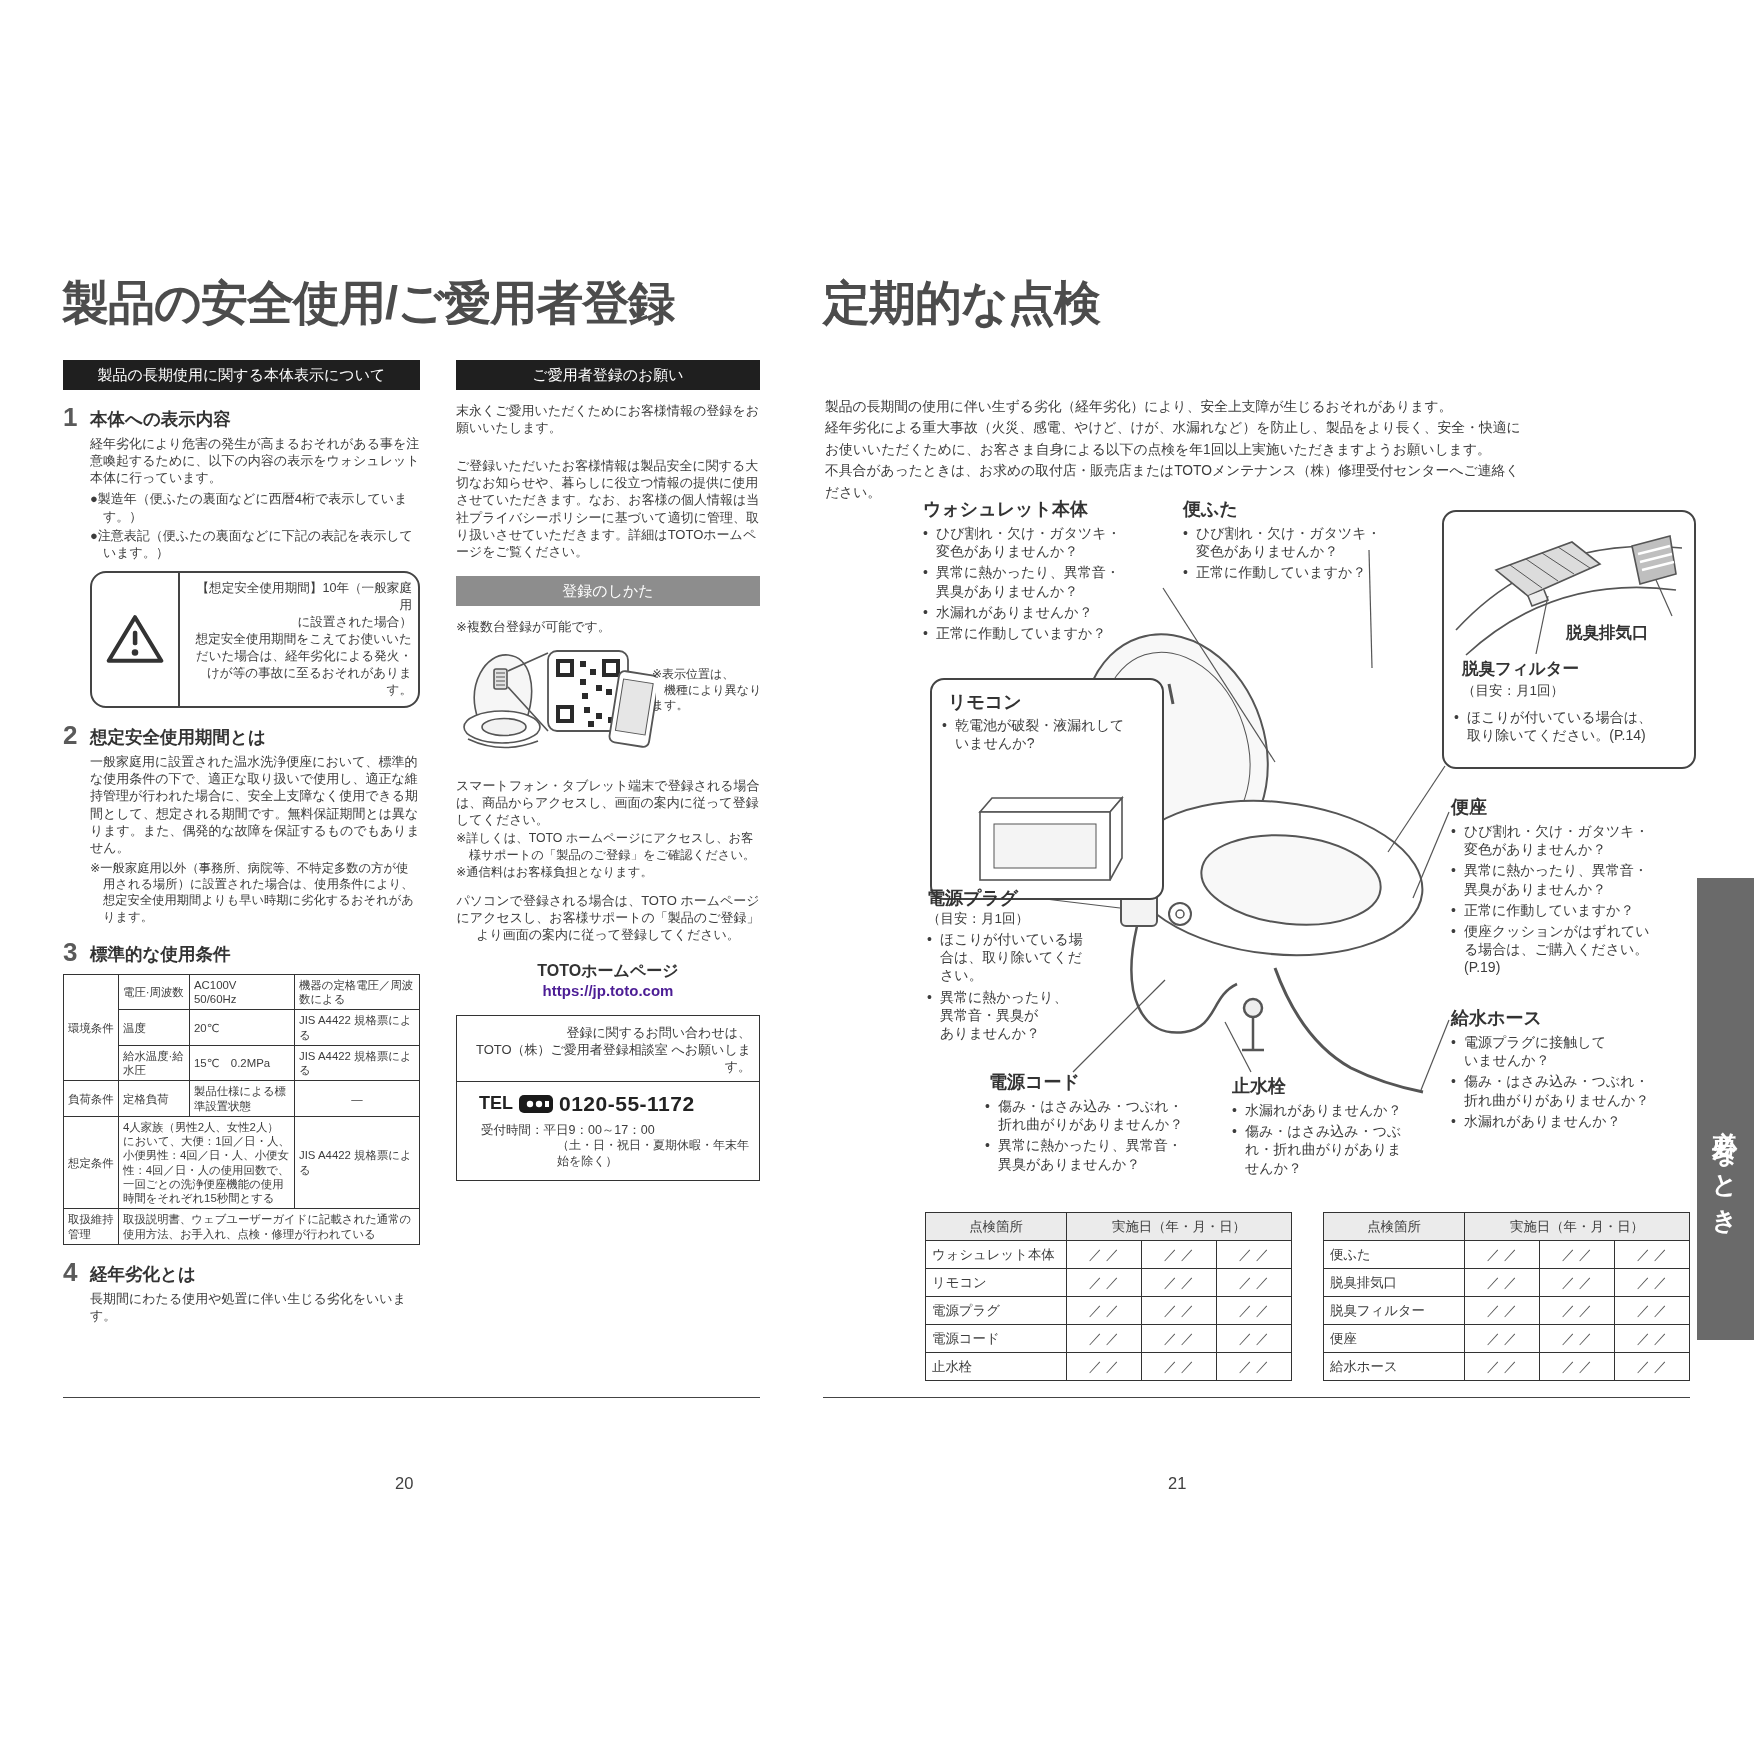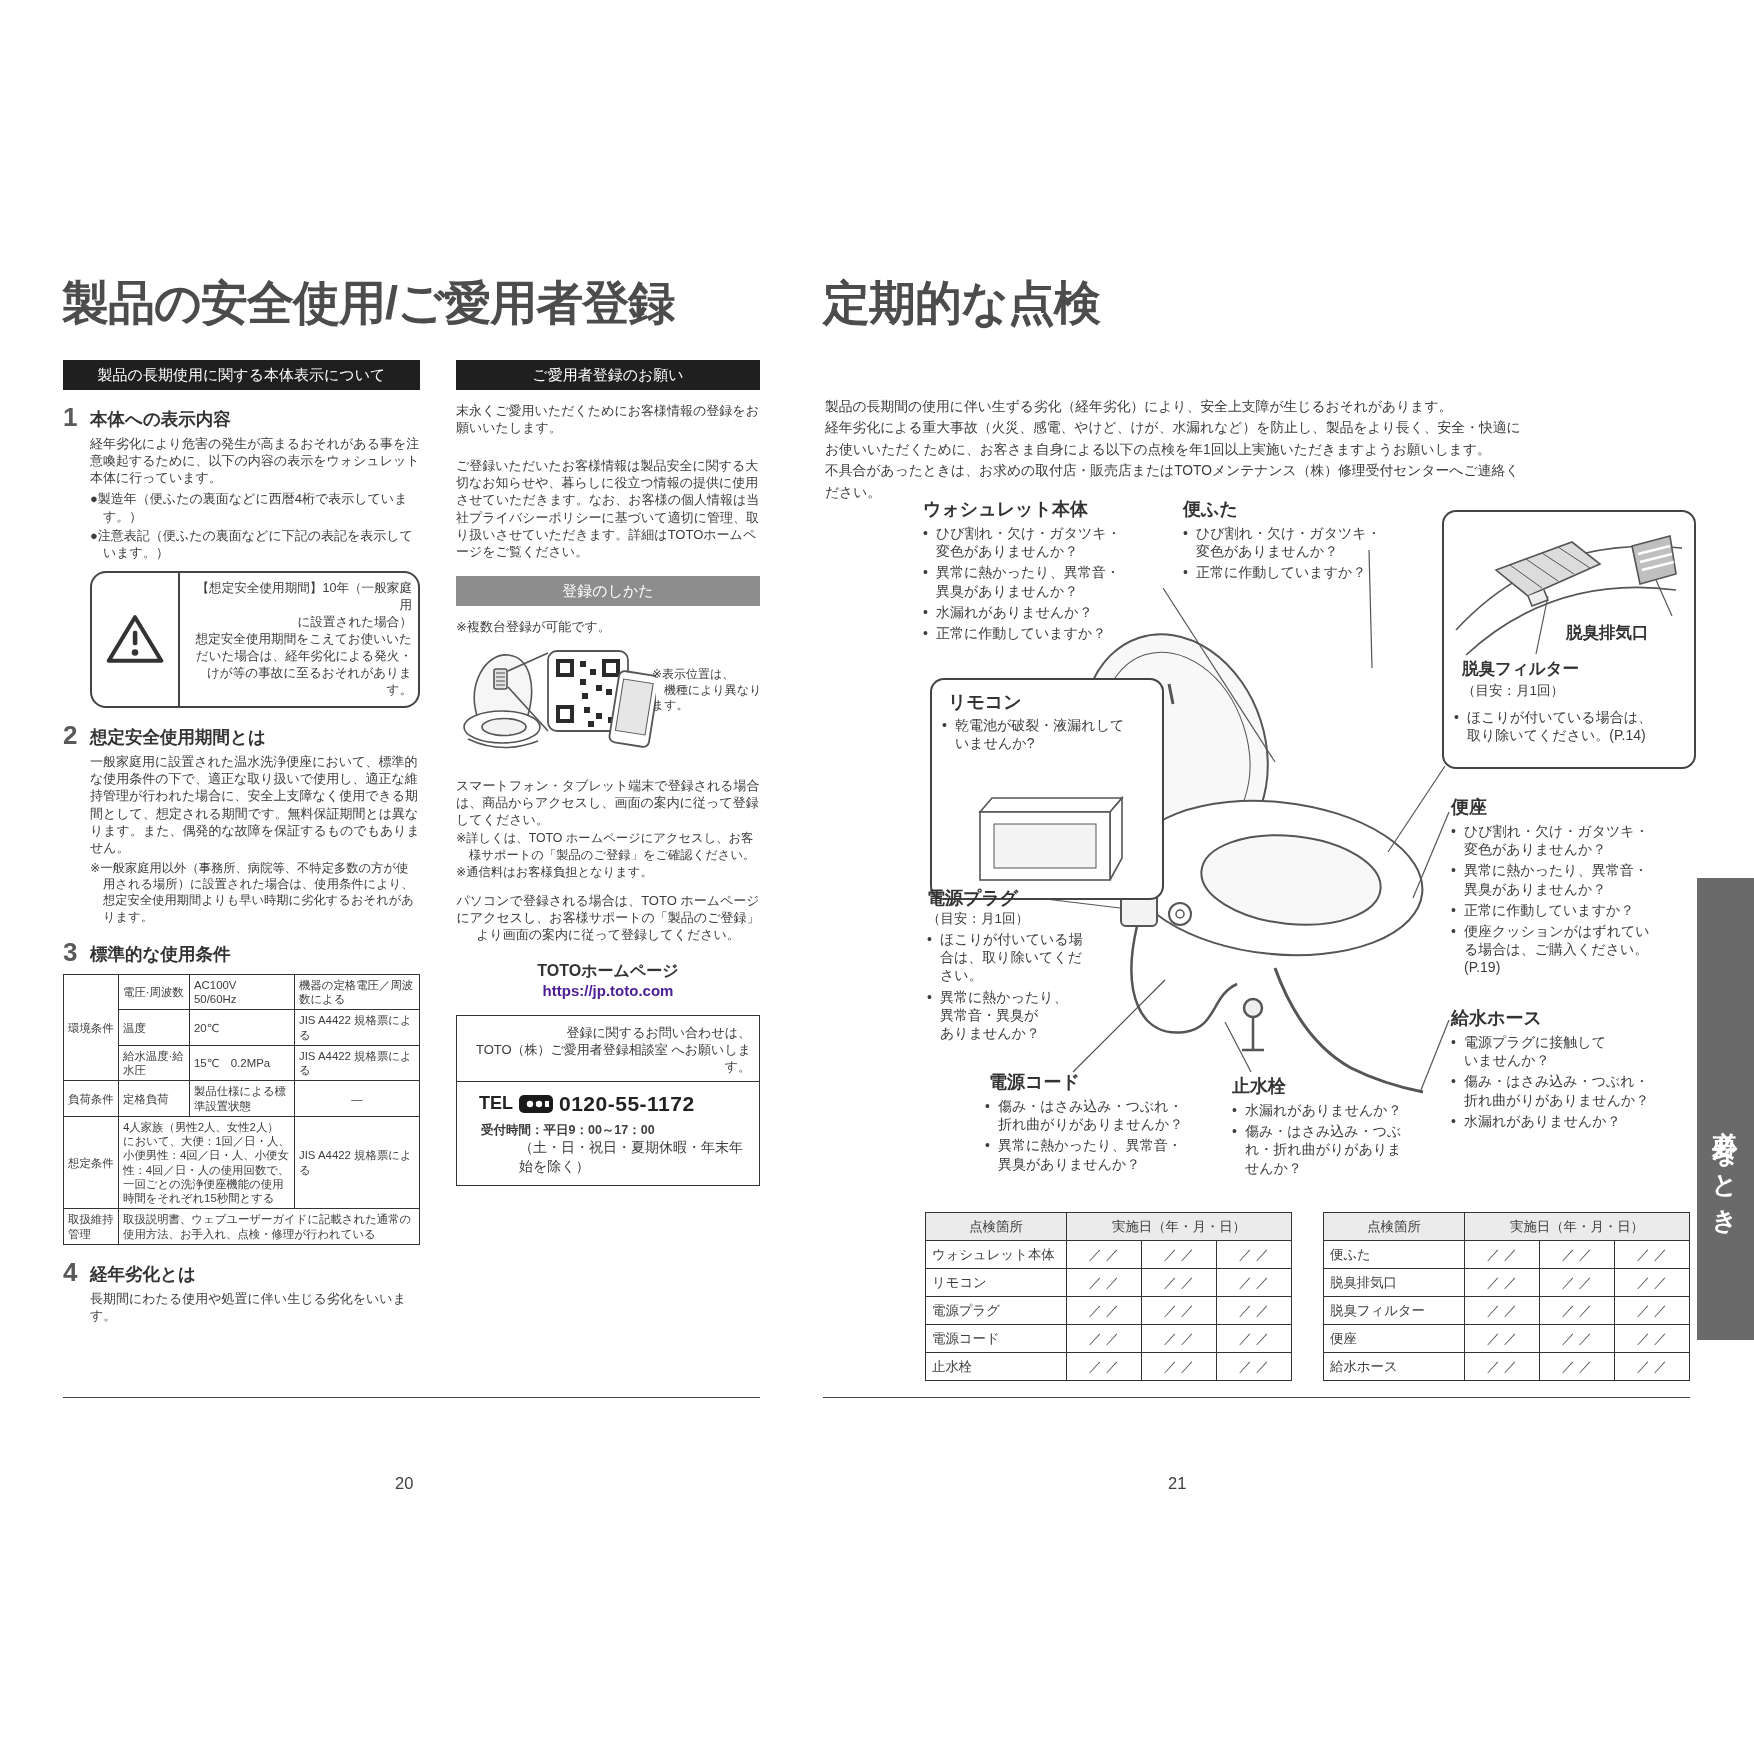--- a/index.html
+++ b/index.html
@@ -40,22 +40,22 @@
   
   .homeblock{text-align:center;margin:16px 0 14px 0;}
   .homename{font-size:16px;font-weight:bold;color:#333;}
   .homeurl{font-size:15px;font-weight:bold;color:#4c1d95;}
   .contactbox{border:1.6px solid #333;padding:8px 8px 10px 8px;}
   .contactbox .cl{text-align:right;font-size:13px;}
   .contactbox .divline{border-bottom:1.4px solid #333;margin:6px -8px 8px -8px;}
   .telrow{display:flex;align-items:center;gap:6px;margin-left:14px;}
   .tel-label{font-size:18px;font-weight:bold;color:#222;}
   .tel-num{font-size:21px;font-weight:bold;color:#222;letter-spacing:.5px;}
-  .hours1{font-size:12.5px;margin:4px 0 0 16px;font-weight:bold;}
-  .hours2{font-size:14px;margin-left:54px;}
+  .hours1{font-size:12.5px;margin:4px 0 0 16px;}
+  .hours2{font-size:12px;margin-left:92px;}
   
   .qr-illus{position:relative;height:128px;margin:4px 0 10px 0;}
   .pos-note{position:absolute;left:196px;top:28px;width:110px;font-size:12px;line-height:1.3;}
   
   #rp-intro{position:absolute;left:825px;top:396px;width:706px;font-size:13.8px;line-height:1.55;}
   #diagram{position:absolute;left:823px;top:450px;width:880px;height:775px;}
   #diagram .lbl{position:absolute;}
   .lbl-title{font-size:18px;font-weight:bold;color:#333;margin-bottom:3px;white-space:nowrap;}
   .freq{font-size:13.5px;margin-bottom:2px;}
   .bl{position:relative;padding-left:13px;font-size:14px;line-height:1.3;margin-bottom:3px;white-space:pre-line;}

